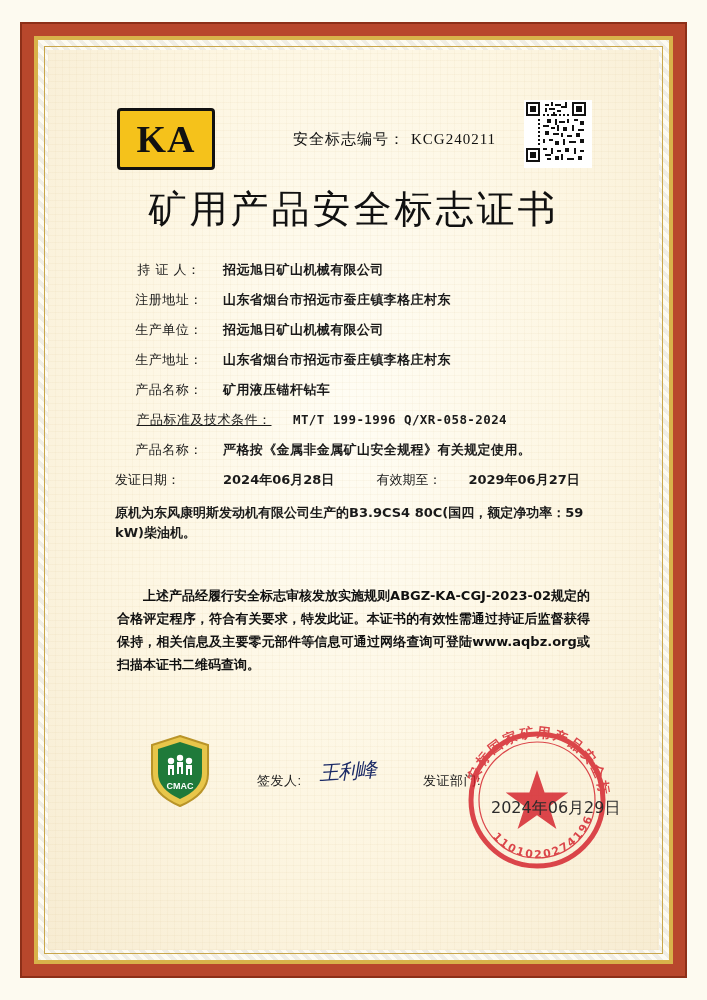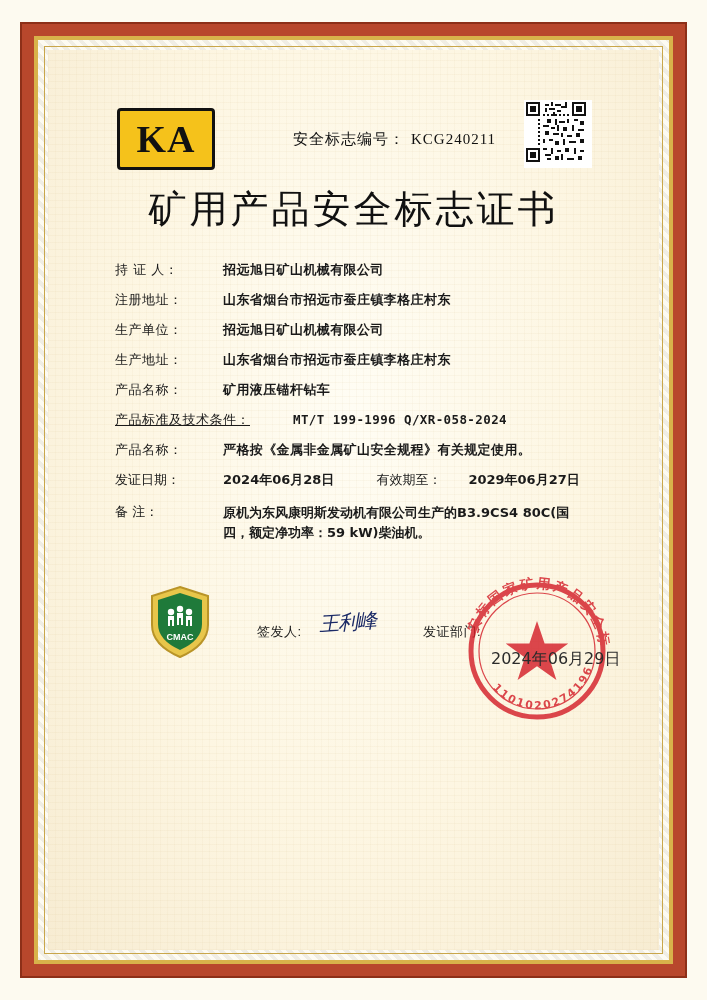--- a/index.html
+++ b/index.html
@@ -137,20 +137,21 @@
     display: flex;
     align-items: baseline;
     margin-bottom: 12px;
     font-size: 13px;
     color: #1a1a1a;
   }
   .row .label {
     width: 108px;
     flex: 0 0 108px;
     letter-spacing: 0.5px;
+    text-align: center;
   }
   .row .label.wide {
     width: 178px;
     flex: 0 0 178px;
     text-decoration: underline;
   }
   .row .value {
     font-weight: bold;
     letter-spacing: 0.4px;
   }
@@ -188,21 +189,21 @@
     text-align: justify;
     text-indent: 2em;
     font-weight: bold;
     color: #111;
     font-family: "DejaVu Sans", "Liberation Sans", sans-serif;
   }
 
   
   .footer {
     position: relative;
-    margin-top: 36px;
+    margin-top: 52px;
     height: 180px;
     text-align: center;
   }
   .cmac-badge {
     position: absolute;
     left: 78px;
     top: 6px;
     width: 62px;
     height: 74px;
   }
@@ -397,25 +398,25 @@
         </div>
 
         <div class="row-dates">
           <div class="label">发证日期：</div>
           <div class="value">2024年06月28日</div>
           <div class="label2">有效期至：</div>
           <div class="value">2029年06月27日</div>
         </div>
 
         <div class="row-note">
-          <div class="label">备    注：</div>
           <div class="value">原机为东风康明斯发动机有限公司生产的B3.9CS4 80C(国四，额定净功率：59 kW)柴油机。</div>
         </div>
       </div>
 
+      <div class="para">上述产品经履行安全标志审核发放实施规则ABGZ-KA-CGJ-2023-02规定的合格评定程序，符合有关要求，特发此证。本证书的有效性需通过持证后监督获得保持，相关信息及主要零元部件等信息可通过网络查询可登陆www.aqbz.org或扫描本证书二维码查询。</div>
 
       <div class="footer">
 
         <div class="cmac-badge">
           <svg width="62" height="74" viewBox="0 0 62 74">
             <path d="M31 2 L59 11 L59 40 Q59 60 31 72 Q3 60 3 40 L3 11 Z" fill="#e8c64a" stroke="#b99428" stroke-width="2"></path>
             <path d="M31 8 L53 15 L53 39 Q53 55 31 65 Q9 55 9 39 L9 15 Z" fill="#1f7a3a"></path>
             <g fill="#ffffff">
               <circle cx="22" cy="27" r="3.2"></circle>
               <circle cx="31" cy="24" r="3.2"></circle>

